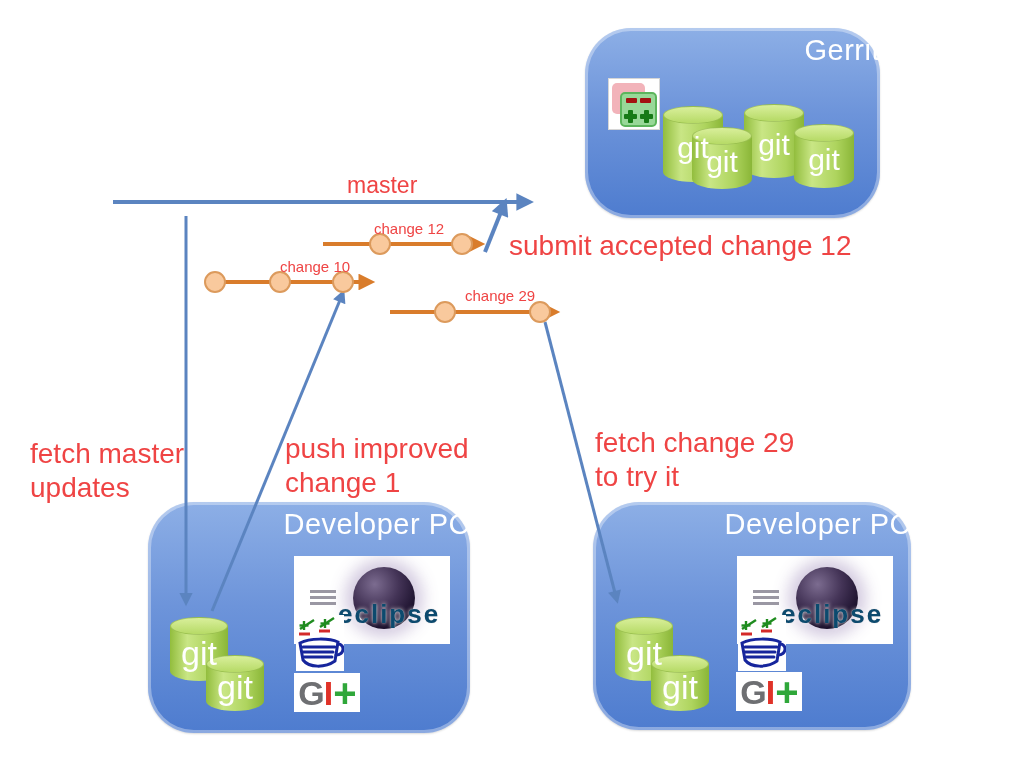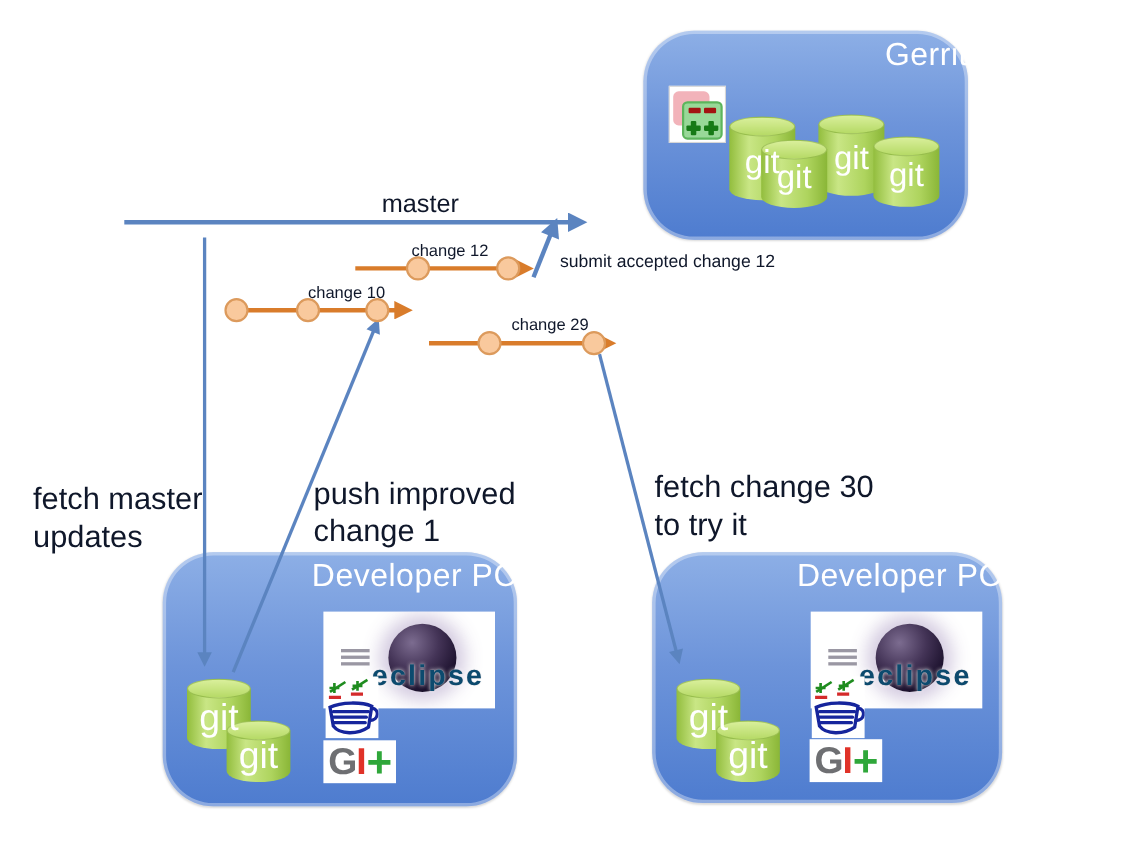--- a/index.html
+++ b/index.html
@@ -31,21 +31,21 @@
     background:linear-gradient(180deg,#d9ef9b,#b6da66);
     border:1px solid rgba(125,165,55,0.55);box-sizing:border-box;
   }
   .cyl-label{
     position:absolute;left:0;top:4px;width:100%;height:100%;
     display:flex;align-items:center;justify-content:center;
     color:#ffffff;z-index:2;
   }
   .cyl-label.g30{font-size:30px;} .cyl-label.g34{font-size:34px;}
   
-  .ann{position:absolute;color:#0f172a;white-space:pre-line;z-index:6;line-height:1.22;}
+  .ann{position:absolute;color:#ef4444;white-space:pre-line;z-index:6;line-height:1.22;}
   .ann-big{font-size:28px;}
   .ann-small{font-size:15px;}
   
   #arrows{position:absolute;left:0;top:0;z-index:5;pointer-events:none;}
   .lblue{stroke:#5b84c0;stroke-width:3;fill:none;}
   .lblue.thick{stroke-width:4;}
   .lorange{stroke:#d97c2b;stroke-width:4;fill:none;}
   .commit{fill:#f9c99d;stroke:#dc9a5c;stroke-width:2;}
   
   .gerrit-icon{position:absolute;background:#ffffff;border:1px solid #d6d6d6;box-sizing:border-box;}
@@ -243,19 +243,19 @@
     <line class="lorange" x1="390" y1="312" x2="546" y2="312" marker-end="url(#mOrange)"></line>
     <circle class="commit" cx="445" cy="312" r="10"></circle>
     <circle class="commit" cx="540" cy="312" r="10"></circle>
   </g>
 </svg>
 
 <div class="ann ann-big" style="left:347px;top:171px;font-size:23px;">master</div>
 <div class="ann ann-small" style="left:374px;top:220px;">change 12</div>
 <div class="ann ann-small" style="left:280px;top:258px;">change 10</div>
 <div class="ann ann-small" style="left:465px;top:287px;">change 29</div>
-<div class="ann ann-big" style="left:509px;top:229px;font-size:16px;">submit accepted change 12</div>
+<div class="ann ann-big" style="left:509px;top:229px;font-size:28px;">submit accepted change 12</div>
 <div class="ann ann-big" style="left:30px;top:437px;">fetch master
 updates</div>
 <div class="ann ann-big" style="left:285px;top:432px;">push improved
 change 1</div>
-<div class="ann ann-big" style="left:595px;top:426px;">fetch change 30
+<div class="ann ann-big" style="left:595px;top:426px;">fetch change 29
 to try it</div>
 
 </body></html>

